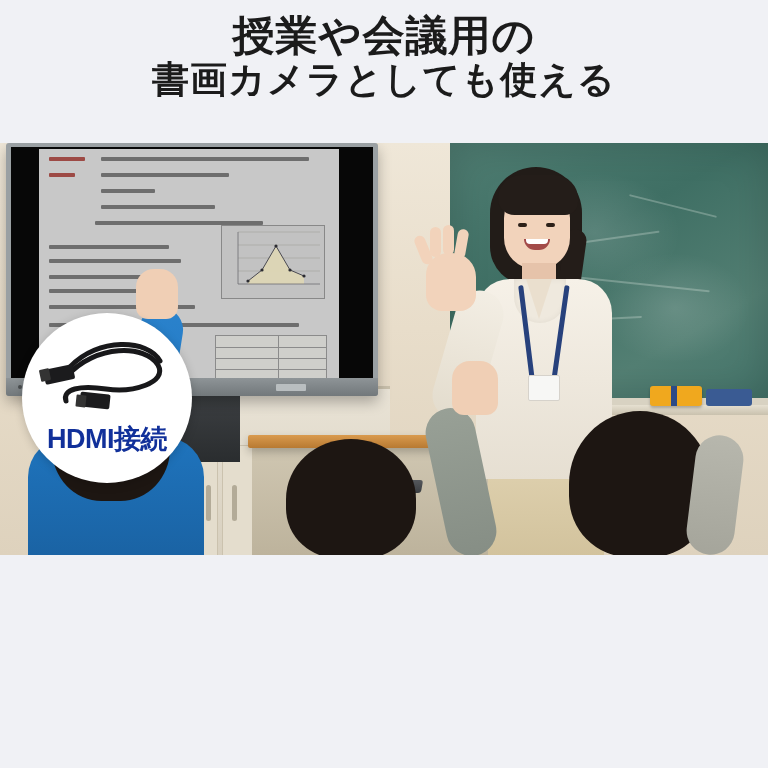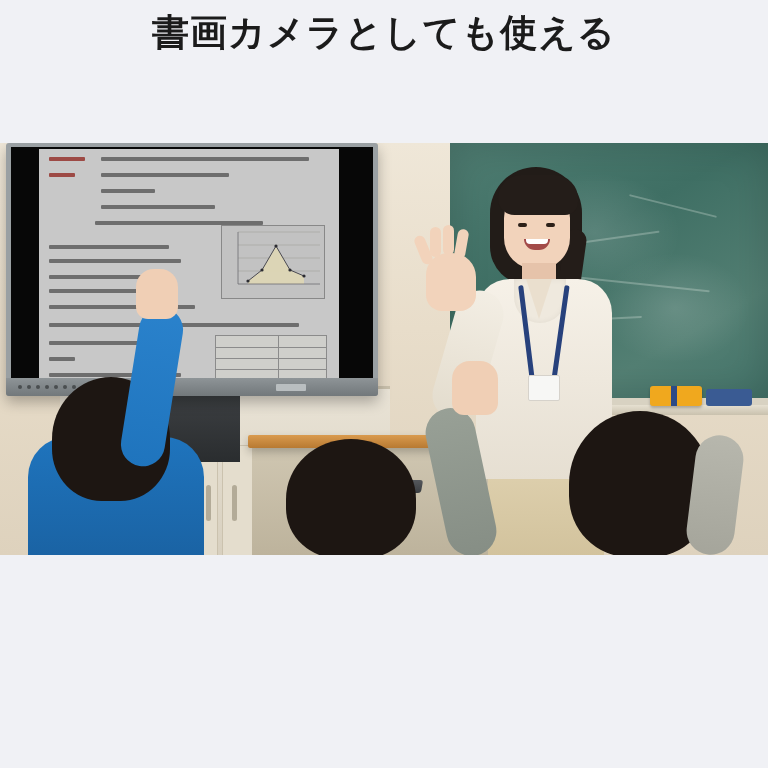--- a/index.html
+++ b/index.html
@@ -207,20 +207,21 @@
 
   
   .strip { position: absolute; left: 0; top: 557px; width: 768px; height: 211px; background: #f0f1f5; }
 </style>
 </head>
 <body>
 
 <div id="page">
 
   <div class="headline">
+    <span class="l1">授業や会議用の</span>
     <span class="l2">書画カメラとしても使える</span>
   </div>
 
   <div class="photo">
     <div class="photo-inner">
       <div class="wall"></div>
 
       <div class="chalkboard">
         <div class="chalk-smudge" style="left:60px;top:30px;width:170px;height:120px;"></div>
         <div class="chalk-smudge" style="left:150px;top:110px;width:150px;height:110px;"></div>
@@ -353,20 +354,38 @@
       <div class="stu" style="left:400px;top:240px;width:160px;height:172px;">
         <div class="stu-arm" style="left:36px;top:24px;width:50px;height:150px;background:linear-gradient(#98a096,#868e85);transform:rotate(-12deg);"></div>
         <div class="stu-hand" style="left:52px;top:-22px;width:46px;height:54px;"></div>
       </div>
 
       <div class="stu" style="left:545px;top:268px;width:200px;height:144px;">
         <div class="stu-head" style="left:24px;top:0;width:142px;height:146px;"></div>
         <div class="stu-arm" style="left:146px;top:24px;width:48px;height:120px;background:linear-gradient(#b7b7ad,#a5a59b);transform:rotate(7deg);"></div>
       </div>
 
+      <div class="badge">
+        <div class="badge-cable">
+          <svg viewBox="0 0 142 96" width="142" height="96">
+            <path d="M30 50 C 60 16, 110 18, 122 38 C 132 56, 96 66, 70 62
+                     C 44 58, 26 62, 30 74" fill="none" stroke="#18181a" stroke-width="5" stroke-linecap="round"></path>
+            <path d="M34 40 C 62 10, 112 12, 124 34" fill="none" stroke="#18181a" stroke-width="5" stroke-linecap="round"></path>
+            <g>
+              <rect x="8" y="40" width="30" height="15" rx="2" fill="#1b1b1d" transform="rotate(-12 23 47)"></rect>
+              <rect x="4" y="42" width="10" height="12" rx="1" fill="#333" transform="rotate(-12 9 48)"></rect>
+            </g>
+            <g>
+              <rect x="44" y="66" width="30" height="15" rx="2" fill="#1b1b1d" transform="rotate(6 59 73)"></rect>
+              <rect x="40" y="68" width="10" height="12" rx="1" fill="#333" transform="rotate(6 45 74)"></rect>
+            </g>
+          </svg>
+        </div>
+        <div class="badge-label">HDMI接続</div>
+      </div>
     </div>
   </div>
 
   <div class="strip">
 
     
 
     
     
     

